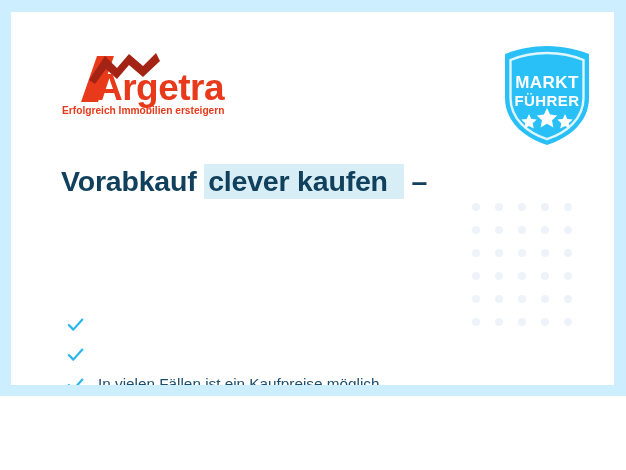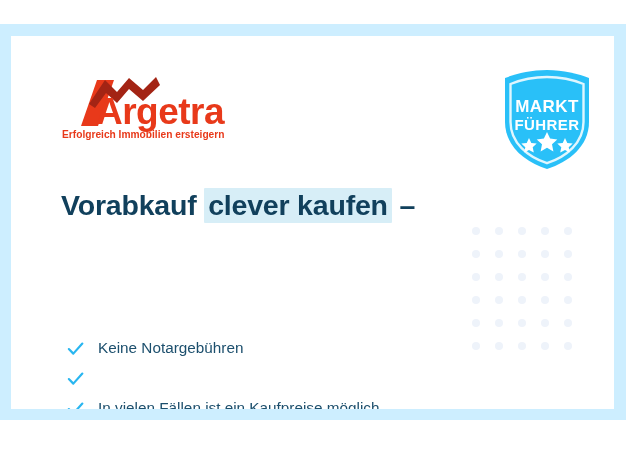--- a/index.html
+++ b/index.html
@@ -11,21 +11,20 @@
     font-family: "Liberation Sans", sans-serif;
   }
 
   .page {
     position: relative;
     width: 626px;
     height: 396px;
     background: #cdeeff;
     box-sizing: border-box;
     overflow: hidden;
-    margin-top: 24px;
   }
 
   
   .canvas {
     position: absolute;
     left: 11px;
     top: 12px;
     right: 12px;
     bottom: 11px;
     background: #ffffff;
@@ -80,21 +79,21 @@
     z-index: 2;
     font-size: 28.5px;
     font-weight: bold;
     line-height: 1.28;
     color: #11405c;
     letter-spacing: -0.2px;
     white-space: nowrap;
   }
   .headline .hl-mark {
     background: #d7eef7;
-    padding: 1px 4px 2px 4px;
+    padding: 1px 16px 2px 4px;
     border-radius: 1px;
     box-decoration-break: clone;
     -webkit-box-decoration-break: clone;
   }
   .headline .line { display: block; }
 
   
   .subheadline {
     position: absolute;
     left: 51px;
@@ -206,21 +205,20 @@
         <span>Vorabkauf </span><span class="hl-mark">clever kaufen</span><span> –</span>
       </span>
     </h1>
 
 
     <ul class="benefits">
       <li class="benefit">
         <svg class="check" viewBox="0 0 20 20">
           <path d="M3 10.6 L7.7 15.4 L17.2 4.8" fill="none" stroke="#29b6f0" stroke-width="2.3" stroke-linecap="round" stroke-linejoin="round"></path>
         </svg>
-        <span class="btext">Keine Notargebühren</span>
       </li>
       <li class="benefit">
         <svg class="check" viewBox="0 0 20 20">
           <path d="M3 10.6 L7.7 15.4 L17.2 4.8" fill="none" stroke="#29b6f0" stroke-width="2.3" stroke-linecap="round" stroke-linejoin="round"></path>
         </svg>
       </li>
       <li class="benefit">
         <svg class="check" viewBox="0 0 20 20">
           <path d="M3 10.6 L7.7 15.4 L17.2 4.8" fill="none" stroke="#29b6f0" stroke-width="2.3" stroke-linecap="round" stroke-linejoin="round"></path>
         </svg>

